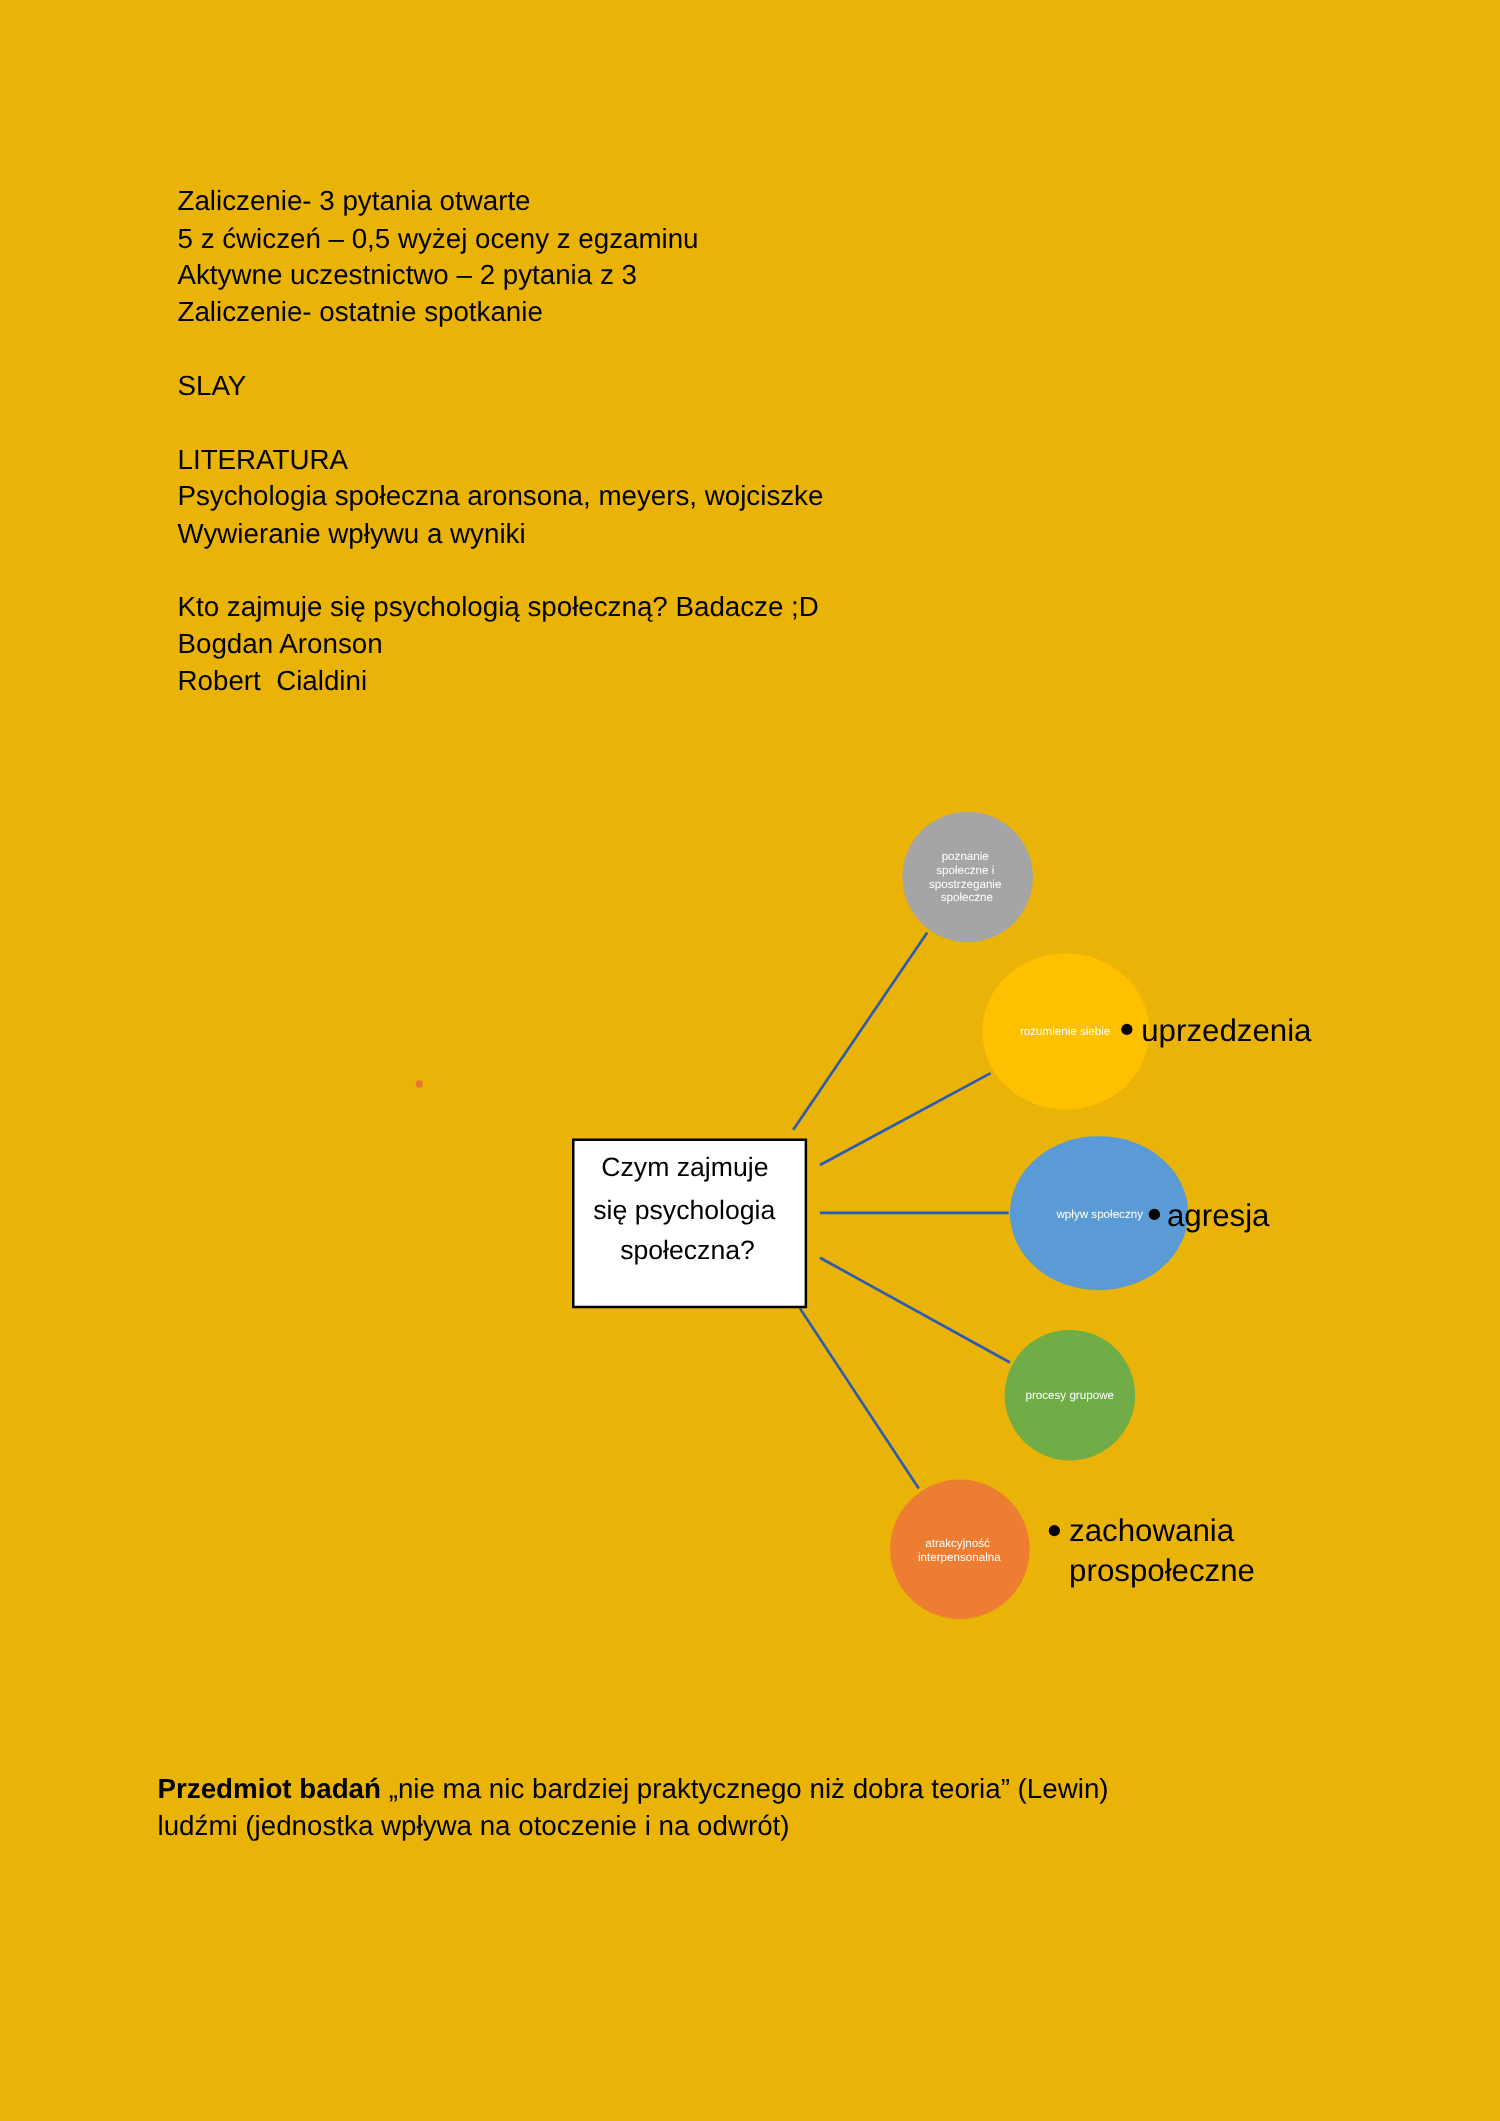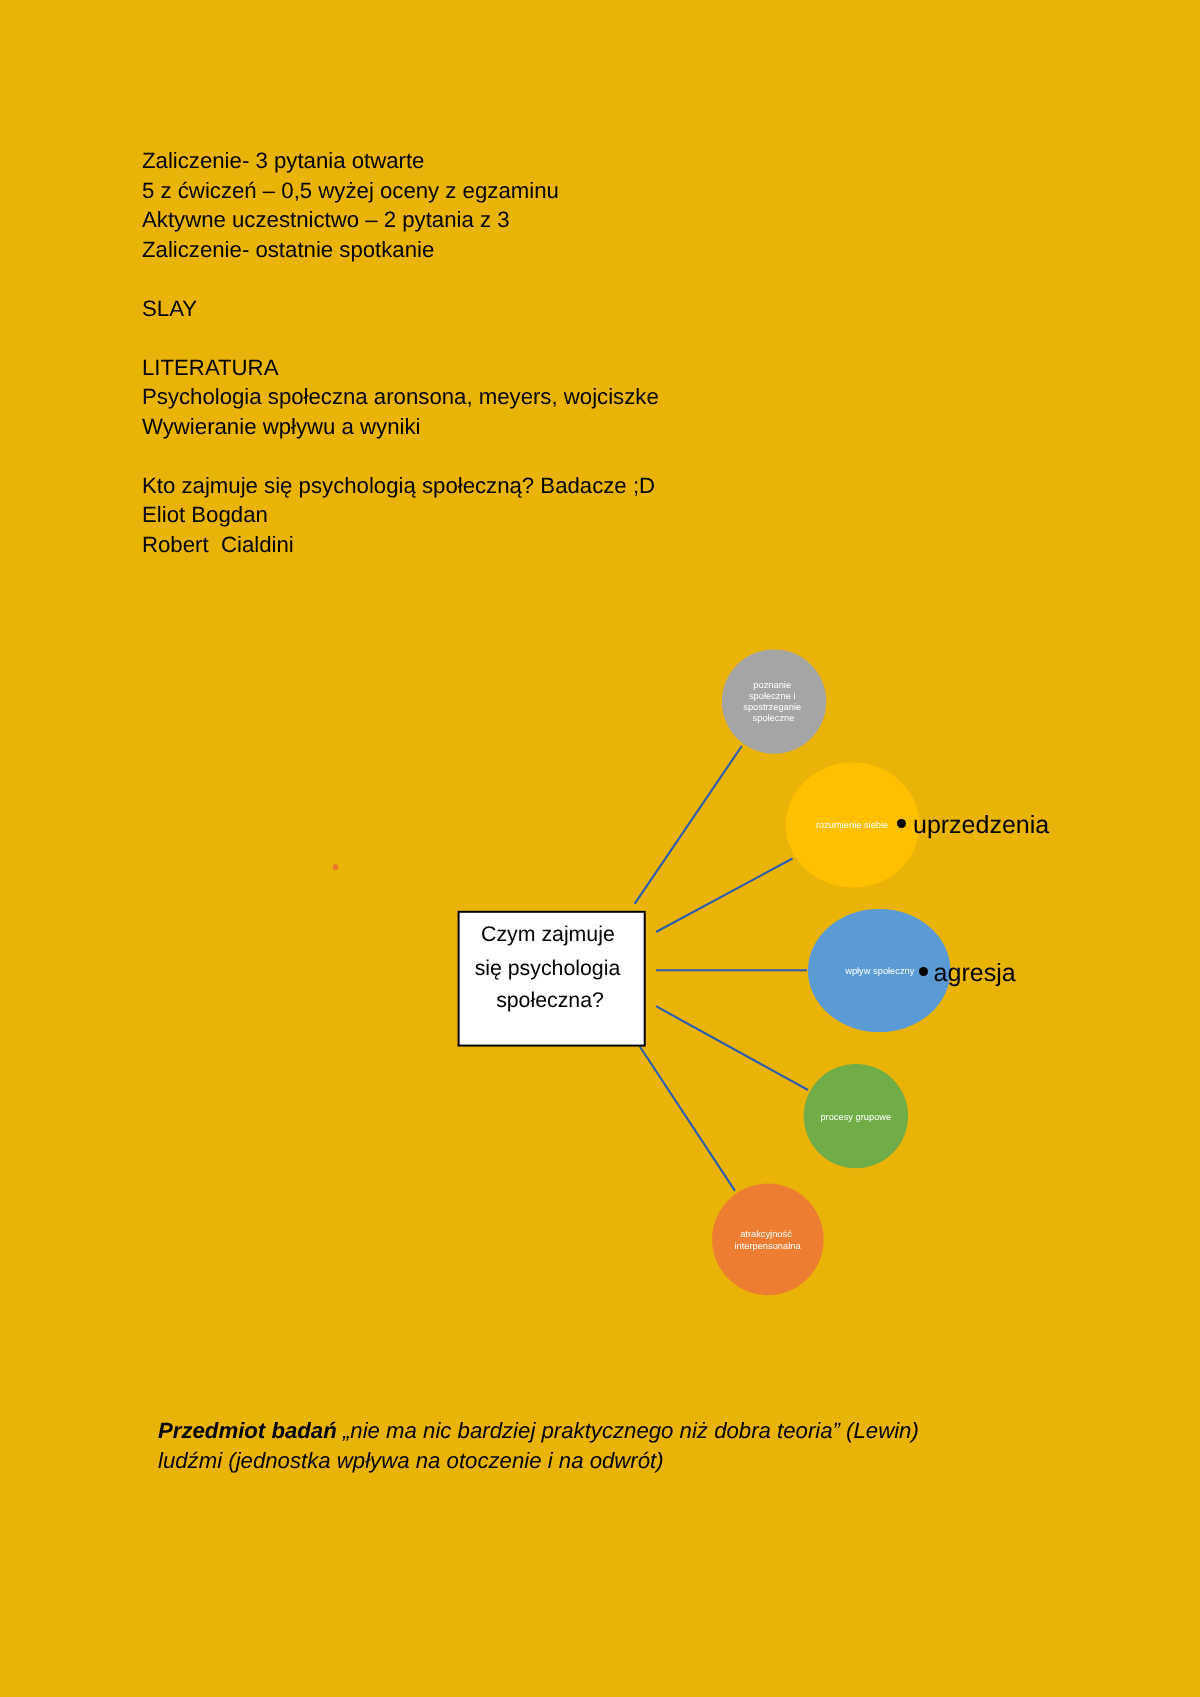--- a/index.html
+++ b/index.html
@@ -7,21 +7,21 @@
   body{width:1200px;height:1697px;position:relative;overflow:hidden;
        font-family:"Liberation Sans", sans-serif; color:#000;
        -webkit-font-smoothing:antialiased;
        text-rendering:geometricPrecision;}
   .page{position:absolute;inset:0;background:#eab308;}
   .txtblock{position:absolute;font-size:0;}
   .ln{display:block;white-space:pre;font-size:22.2px;line-height:29.5px;}
 
   .body-text{color:#000;}
   #top-text{left:142px;top:146px;}
-  #bottom-text{left:158px;top:1416px;font-style:italic;}
+  #bottom-text{left:126px;top:1416px;}
   .blank{height:29.5px;}
 
   
   #diagram{position:absolute;left:0;top:0;width:1200px;height:1697px;}
   #diagram-svg{position:absolute;left:0;top:0;}
   #connectors line{stroke:#2B5CAF;stroke-width:2.1;stroke-linecap:butt;}
   [data-name="node-poznanie-shape"]{fill:#A5A5A5;}
   [data-name="node-rozumienie-shape"]{fill:#FFC000;}
   [data-name="node-wplyw-shape"]{fill:#5B9BD5;}
   [data-name="node-procesy-shape"]{fill:#70AD47;}
@@ -54,21 +54,21 @@
     <span class="ln" data-name="text-line">Aktywne uczestnictwo – 2 pytania z 3</span>
     <span class="ln" data-name="text-line">Zaliczenie- ostatnie spotkanie</span>
     <span class="ln blank" data-name="blank-line">&nbsp;</span>
     <span class="ln" data-name="text-line">SLAY</span>
     <span class="ln blank" data-name="blank-line">&nbsp;</span>
     <span class="ln" data-name="text-line">LITERATURA</span>
     <span class="ln" data-name="text-line">Psychologia społeczna aronsona, meyers, wojciszke</span>
     <span class="ln" data-name="text-line">Wywieranie wpływu a wyniki</span>
     <span class="ln blank" data-name="blank-line">&nbsp;</span>
     <span class="ln" data-name="text-line">Kto zajmuje się psychologią społeczną? Badacze ;D</span>
-    <span class="ln" data-name="text-line">Eliot Bogdan</span>
+    <span class="ln" data-name="text-line">Bogdan Aronson</span>
     <span class="ln" data-name="text-line">Robert  Cialdini</span>
   </div>
 
   <div id="diagram" data-name="psychology-scope-diagram">
     <svg id="diagram-svg" width="1200" height="1697" viewBox="0 0 1200 1697" data-name="diagram-canvas">
 
       <g id="connectors" data-name="connector-lines">
         <line data-name="connector-to-poznanie" x1="634.6" y1="903.8" x2="741.8" y2="746.0"></line>
         <line data-name="connector-to-rozumienie" x1="656.0" y1="932.0" x2="792.5" y2="858.5"></line>
         <line data-name="connector-to-wplyw" x1="656.0" y1="970.3" x2="806.9" y2="970.3"></line>
@@ -126,20 +126,23 @@
 
       <circle id="stray-dot" data-name="stray-orange-dot" cx="335.4" cy="867.1" r="2.9"></circle>
     </svg>
 
     <div class="callout" id="callout-uprzedzenia" data-name="callout-uprzedzenia">
       <span class="bullet" data-name="bullet-icon">•</span><span class="ctext" data-name="callout-text">uprzedzenia</span>
     </div>
     <div class="callout" id="callout-agresja" data-name="callout-agresja">
       <span class="bullet" data-name="bullet-icon">•</span><span class="ctext" data-name="callout-text">agresja</span>
     </div>
+    <div class="callout" id="callout-zachowania" data-name="callout-zachowania">
+      <span class="bullet" data-name="bullet-icon">•</span><span class="ctext2" data-name="callout-text"><span class="cl" data-name="callout-line">zachowania</span><span class="cl" data-name="callout-line">prospołeczne</span></span>
+    </div>
   </div>
 
   <div class="txtblock body-text" id="bottom-text" data-name="bottom-text-block">
     <span class="ln" data-name="text-line"><b data-name="bold-lead">Przedmiot badań</b><span data-name="line-rest"> „nie ma nic bardziej praktycznego niż dobra teoria” (Lewin)</span></span>
     <span class="ln" data-name="text-line">ludźmi (jednostka wpływa na otoczenie i na odwrót)</span>
   </div>
 
 </div>
 
 </body></html>

